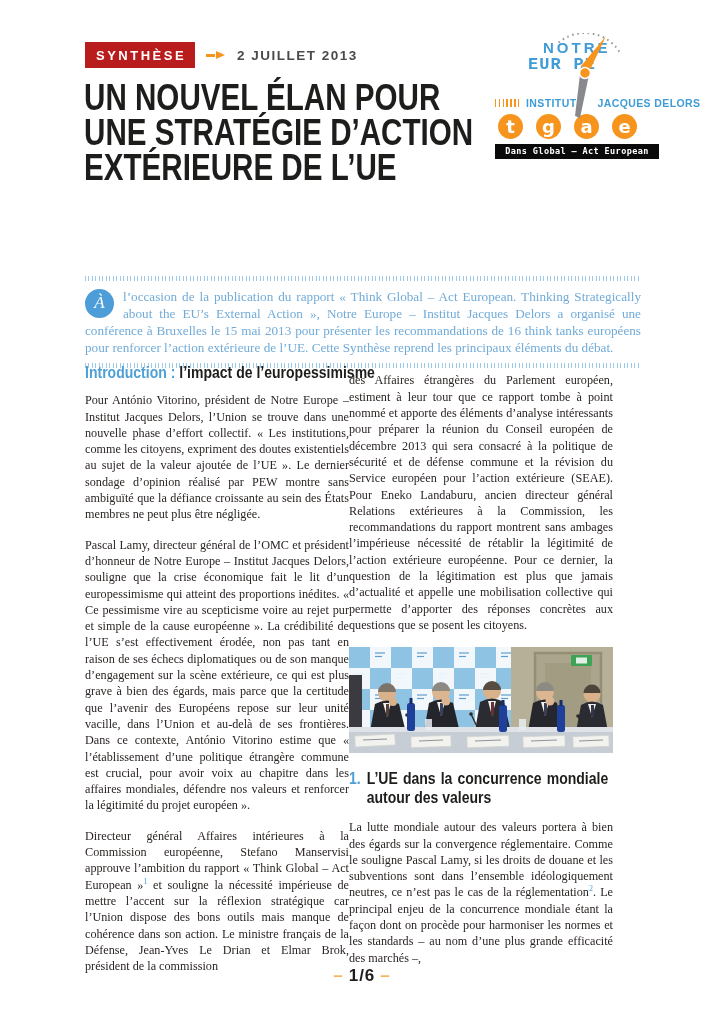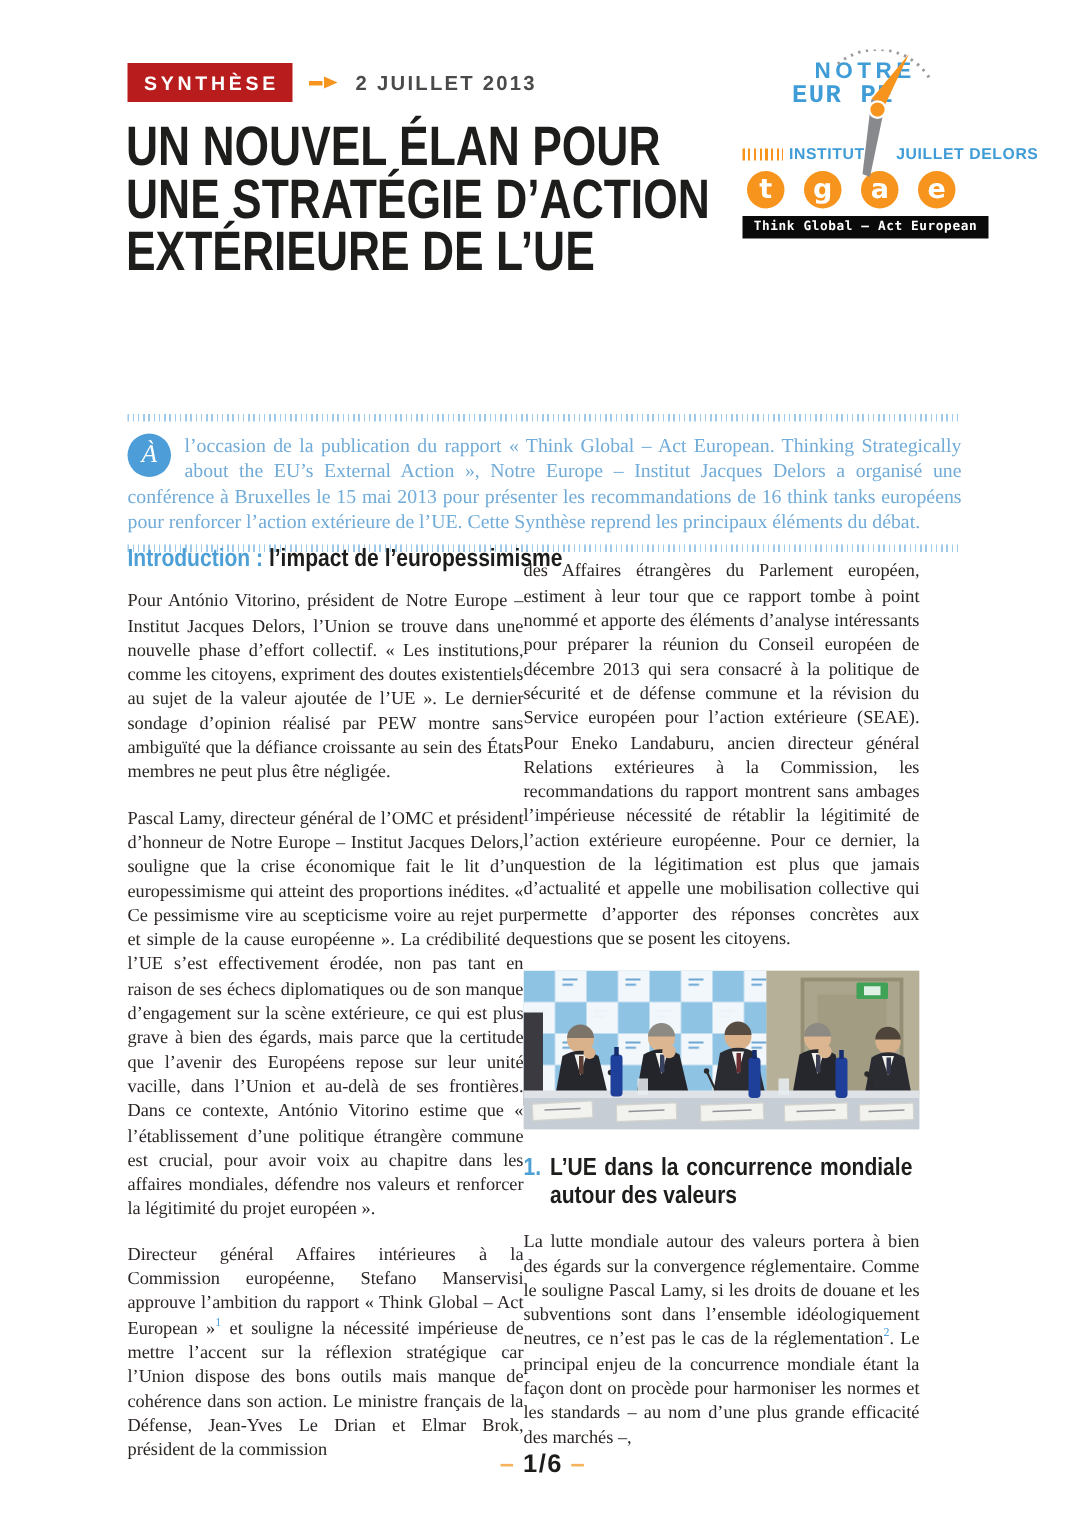--- a/index.html
+++ b/index.html
@@ -93,29 +93,29 @@
       <polygon points="111,3 95,37 86,33" fill="#f7941d"></polygon>
       <polygon points="95,37 86,33 80,83 85,85" fill="#87898c"></polygon>
       <circle cx="90" cy="40" r="5.5" fill="#f7941d" stroke="#ffffff" stroke-width="1.5"></circle>
     </svg>
     <div class="brand1">NOTRE</div>
     <div class="brand2"><span>EUR</span><span class="ogap"></span><span>PE</span></div>
     <div class="inst">
       <span class="oticks"></span>
       <span>INSTITUT</span>
       <span class="instgap"></span>
-      <span>JUILLET DELORS</span>
+      <span>JACQUES DELORS</span>
     </div>
     <div class="tgae">
       <span class="tg-circle">t</span>
       <span class="tg-circle">g</span>
       <span class="tg-circle">a</span>
       <span class="tg-circle">e</span>
     </div>
-    <div class="tagline">Think Global – Act European</div>
+    <div class="tagline">Dans Global – Act European</div>
   </div>
 
   <h1 class="title">
     <div>UN NOUVEL ÉLAN POUR</div>
     <div>UNE STRATÉGIE D’ACTION</div>
     <div>EXTÉRIEURE DE L’UE</div>
   </h1>
 
 
   <section class="lead">

